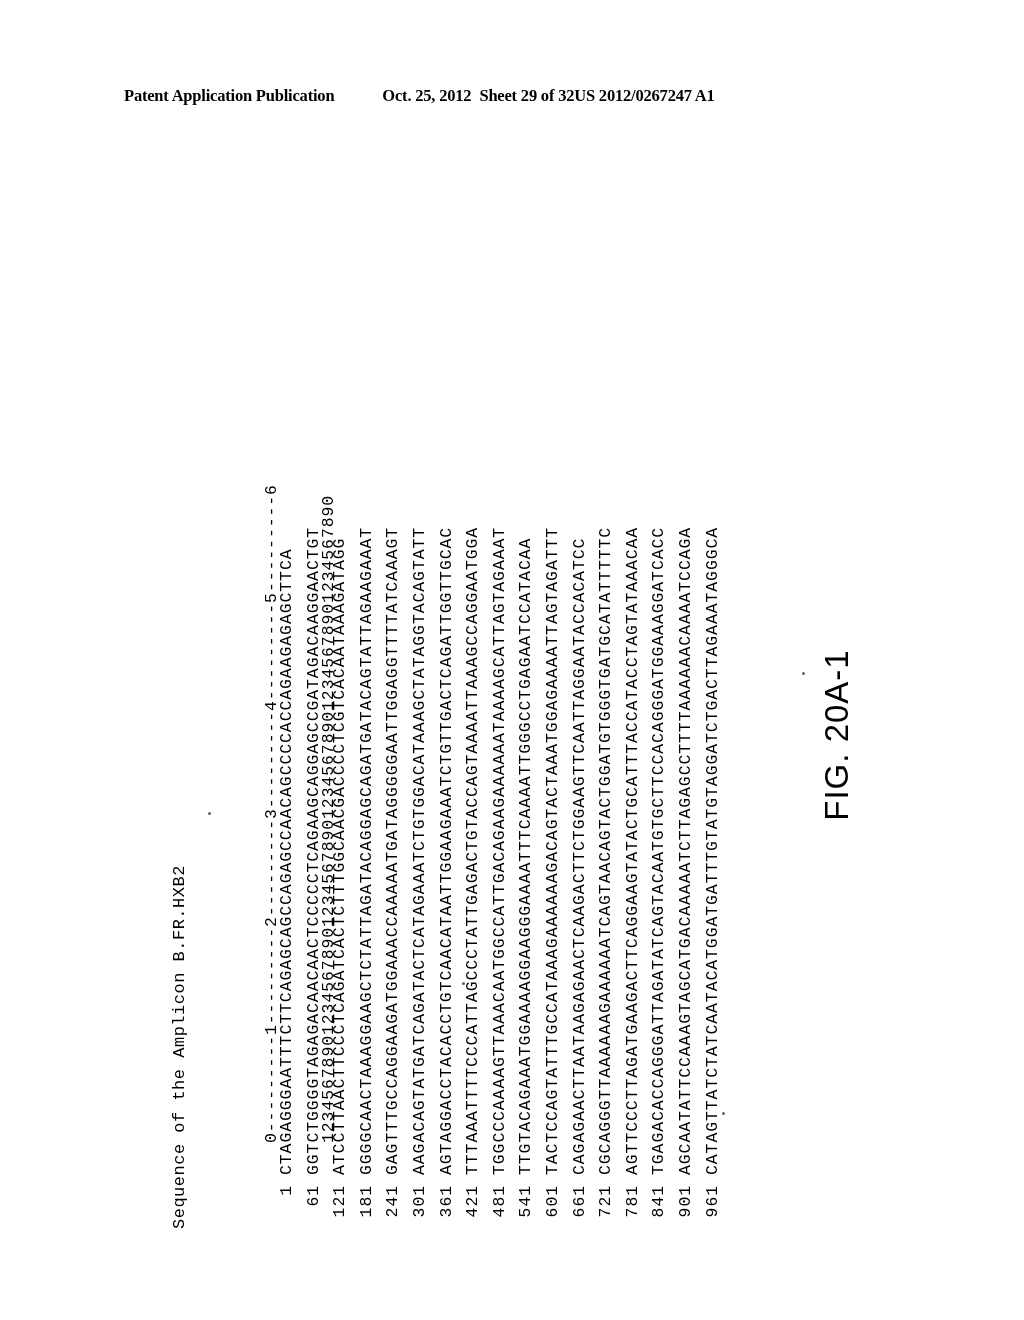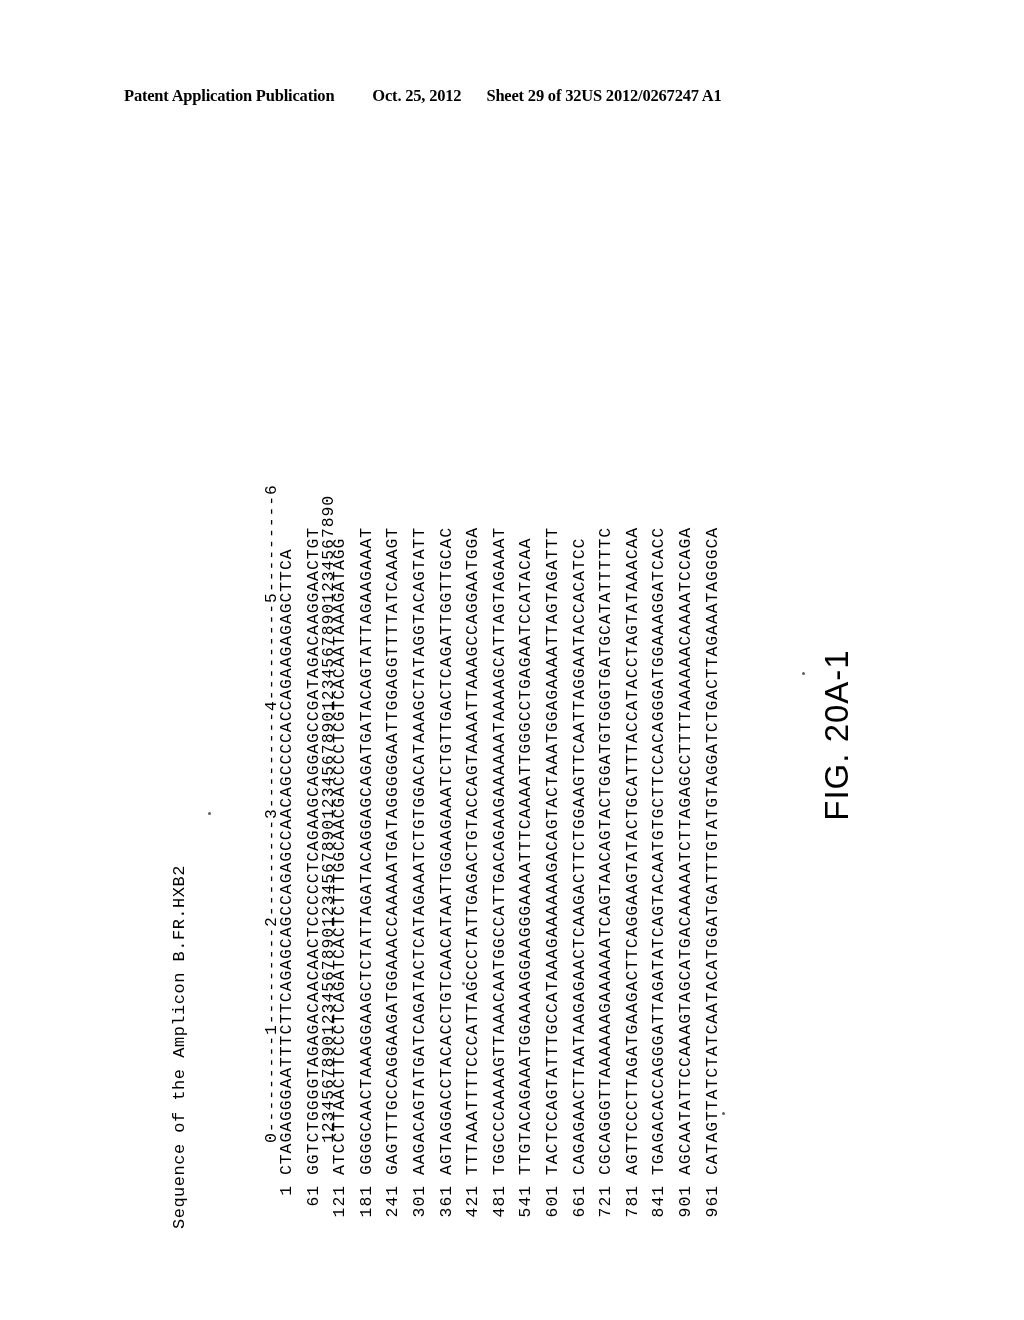--- a/index.html
+++ b/index.html
@@ -25,22 +25,22 @@
     width: 780px;
     display: flex;
     align-items: flex-start;
     font-family: "Liberation Serif", serif;
     font-weight: bold;
     font-size: 16.5px;
     letter-spacing: -0.2px;
     white-space: nowrap;
   }
   .hdr-pub     { flex: 0 0 auto; }
-  .hdr-date    { flex: 0 0 auto; margin-left: 38px; }
-  .hdr-sheet   { flex: 0 0 auto; margin-left: 25px; }
+  .hdr-date    { flex: 0 0 auto; margin-left: 48px; }
+  .hdr-sheet   { flex: 0 0 auto; margin-left: 8px; }
   .hdr-patno   { flex: 0 0 auto; }
 
   
   
   .figure-stage {
     position: absolute;
     top: 150px;
     left: 0;
     width: 1024px;
     height: 1170px;

